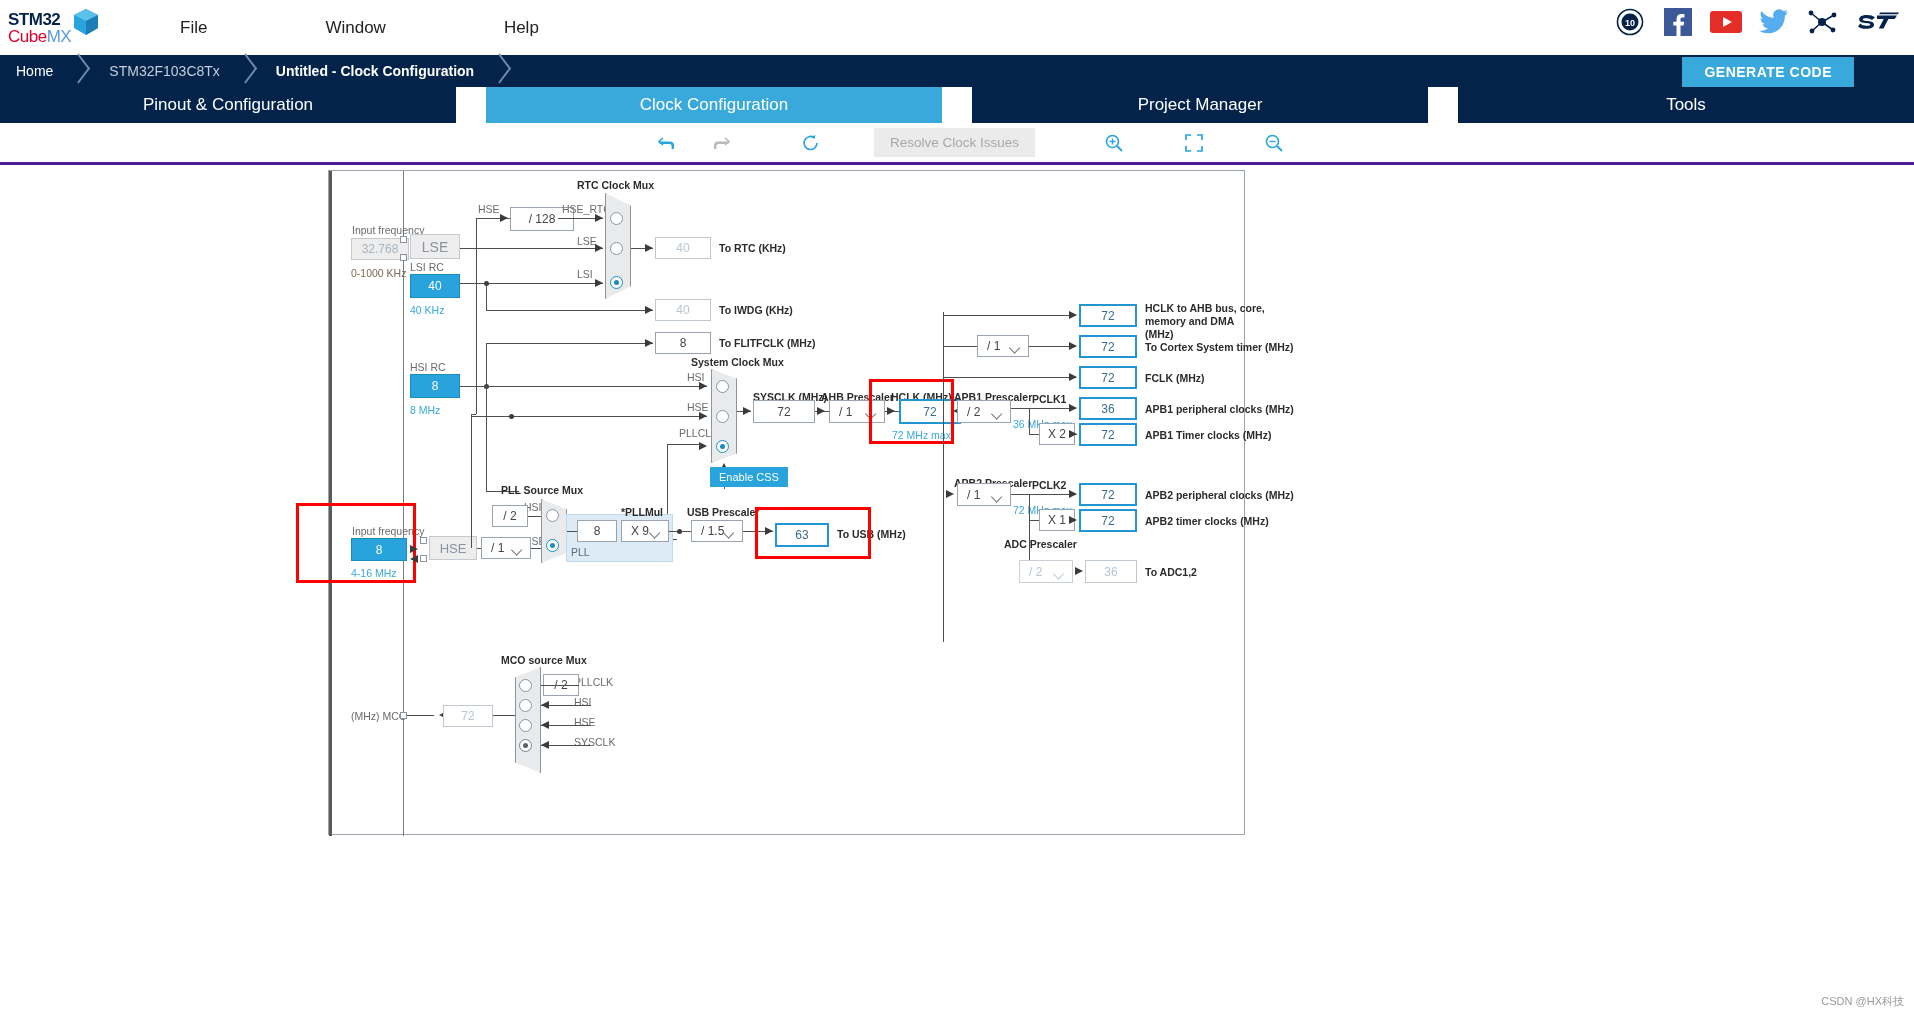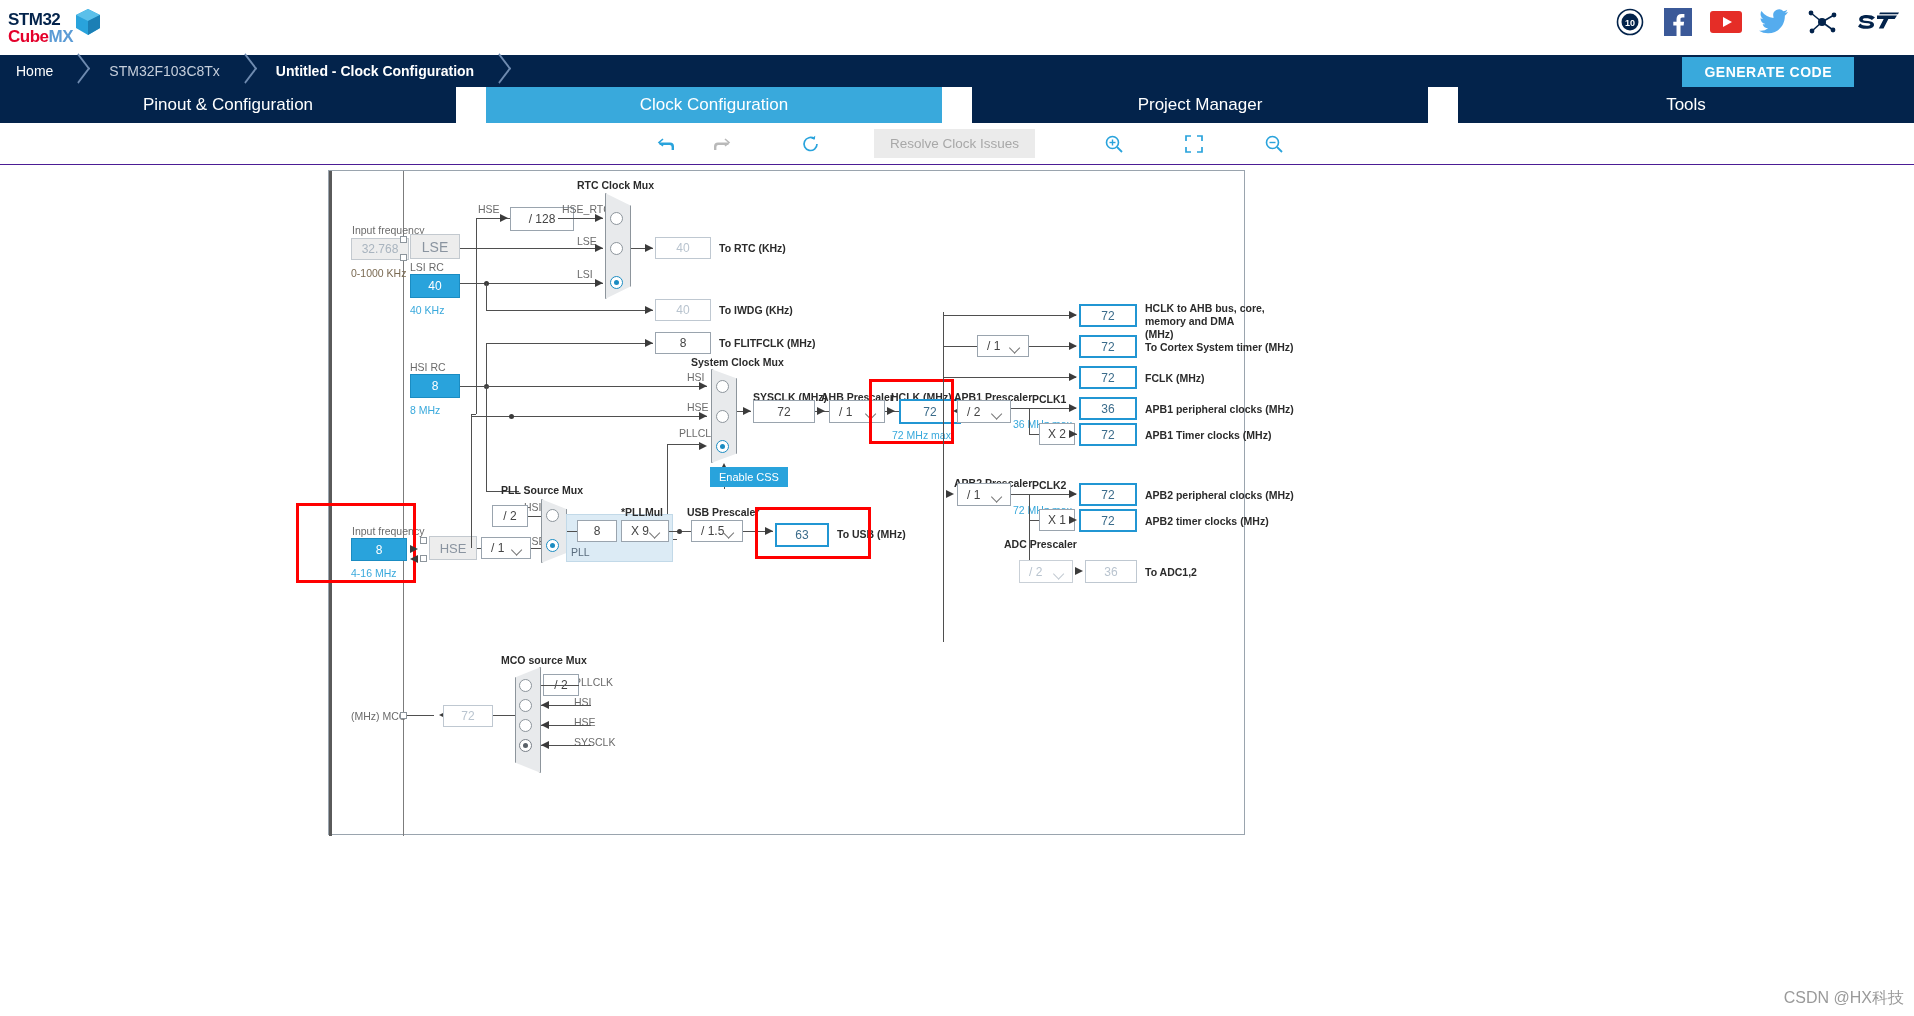--- a/index.html
+++ b/index.html
@@ -20,21 +20,21 @@
     align-items:center;
   }
   .logo{
     position:absolute; left:8px; top:4px;
     width:110px; height:48px;
     display:flex; align-items:center;
   }
   .logo-txt{ line-height:1.0; }
   .logo-l1{ font-size:17px; font-weight:bold; color:#1f3864; letter-spacing:-0.5px;}
   .logo-l1 .stm{ color:#03234b; }
-  .logo-l2{ font-size:17px; font-weight:bold; letter-spacing:-0.5px;}
+  .logo-l2{ font-size:17px; font-weight:normal; letter-spacing:-0.5px;}
   .logo-l2 .cube{ color:#e4002b; }
   .logo-l2 .mx{ color:#5b9bd5; }
   .logo-cube{
     width:26px;height:28px;margin-left:2px;margin-top:-12px;
     position:relative;
   }
   .menu-items{ margin-left:180px; display:flex; gap:0; }
   .menu-item{
     font-size:17px; color:#222;
     padding:6px 0; margin-right:118px;
@@ -86,21 +86,21 @@
     border-right:2px solid #ffffff;
     cursor:pointer;
   }
   .tab:last-child{ border-right:none; }
   .tab.active{ background:#39a9dc; }
 
   
   .toolbar{
     height:42px; display:flex; align-items:center;
     padding-left:640px; gap:0;
-    border-bottom:1px solid #4c1d95;
+    border-bottom:3px solid #4c1d95;
   }
   .tbtn{
     width:54px;height:30px;display:flex;align-items:center;justify-content:center;
     cursor:pointer;
   }
   .tbtn.gap{ margin-left:36px; }
   .resolve{
     margin-left:36px;
     background:#ebebeb; color:#a8a8a8;
     font-size:13.5px; padding:7px 16px;
@@ -217,39 +217,44 @@
   }
 
   
   .redbox{ position:absolute; border:3px solid #ff0000; pointer-events:none; }
 
   
   .pin{ position:absolute; width:7px;height:7px;border:1px solid #8d959c;background:#fff;}
 
   .watermark{
     position:absolute; right:10px; bottom:6px;
-    font-size:16px; color:#9a9a9a;
+    font-size:11px; color:#9a9a9a;
   }
 </style>
 </head>
 <body>
 
 <div class="menubar">
   <div class="logo">
     <div class="logo-txt">
       <div class="logo-l1"><span class="stm">STM32</span></div>
       <div class="logo-l2"><span class="cube">Cube</span><span class="mx">MX</span></div>
     </div>
     <svg class="logo-cube" viewBox="0 0 26 28">
       <polygon points="13,1 25,7 25,20 13,27 1,20 1,7" fill="#29a3dc"></polygon>
       <polygon points="13,1 25,7 13,13 1,7" fill="#5bc0ea"></polygon>
       <polygon points="13,13 25,7 25,20 13,27" fill="#1b7fb5"></polygon>
     </svg>
   </div>
 
+  <div class="menu-items">
+    <div class="menu-item">File</div>
+    <div class="menu-item">Window</div>
+    <div class="menu-item">Help</div>
+  </div>
 
   <div class="topicons">
     <div class="ti">
       <svg width="28" height="28" viewBox="0 0 28 28">
         <circle cx="14" cy="14" r="12.5" fill="none" stroke="#03234b" stroke-width="1.6"></circle>
         <circle cx="14" cy="14" r="8.5" fill="#03234b"></circle>
         <text x="14" y="18" font-size="9" font-weight="bold" fill="#fff" text-anchor="middle" font-family="Liberation Sans, sans-serif">10</text>
       </svg>
     </div>
     <div class="ti">

